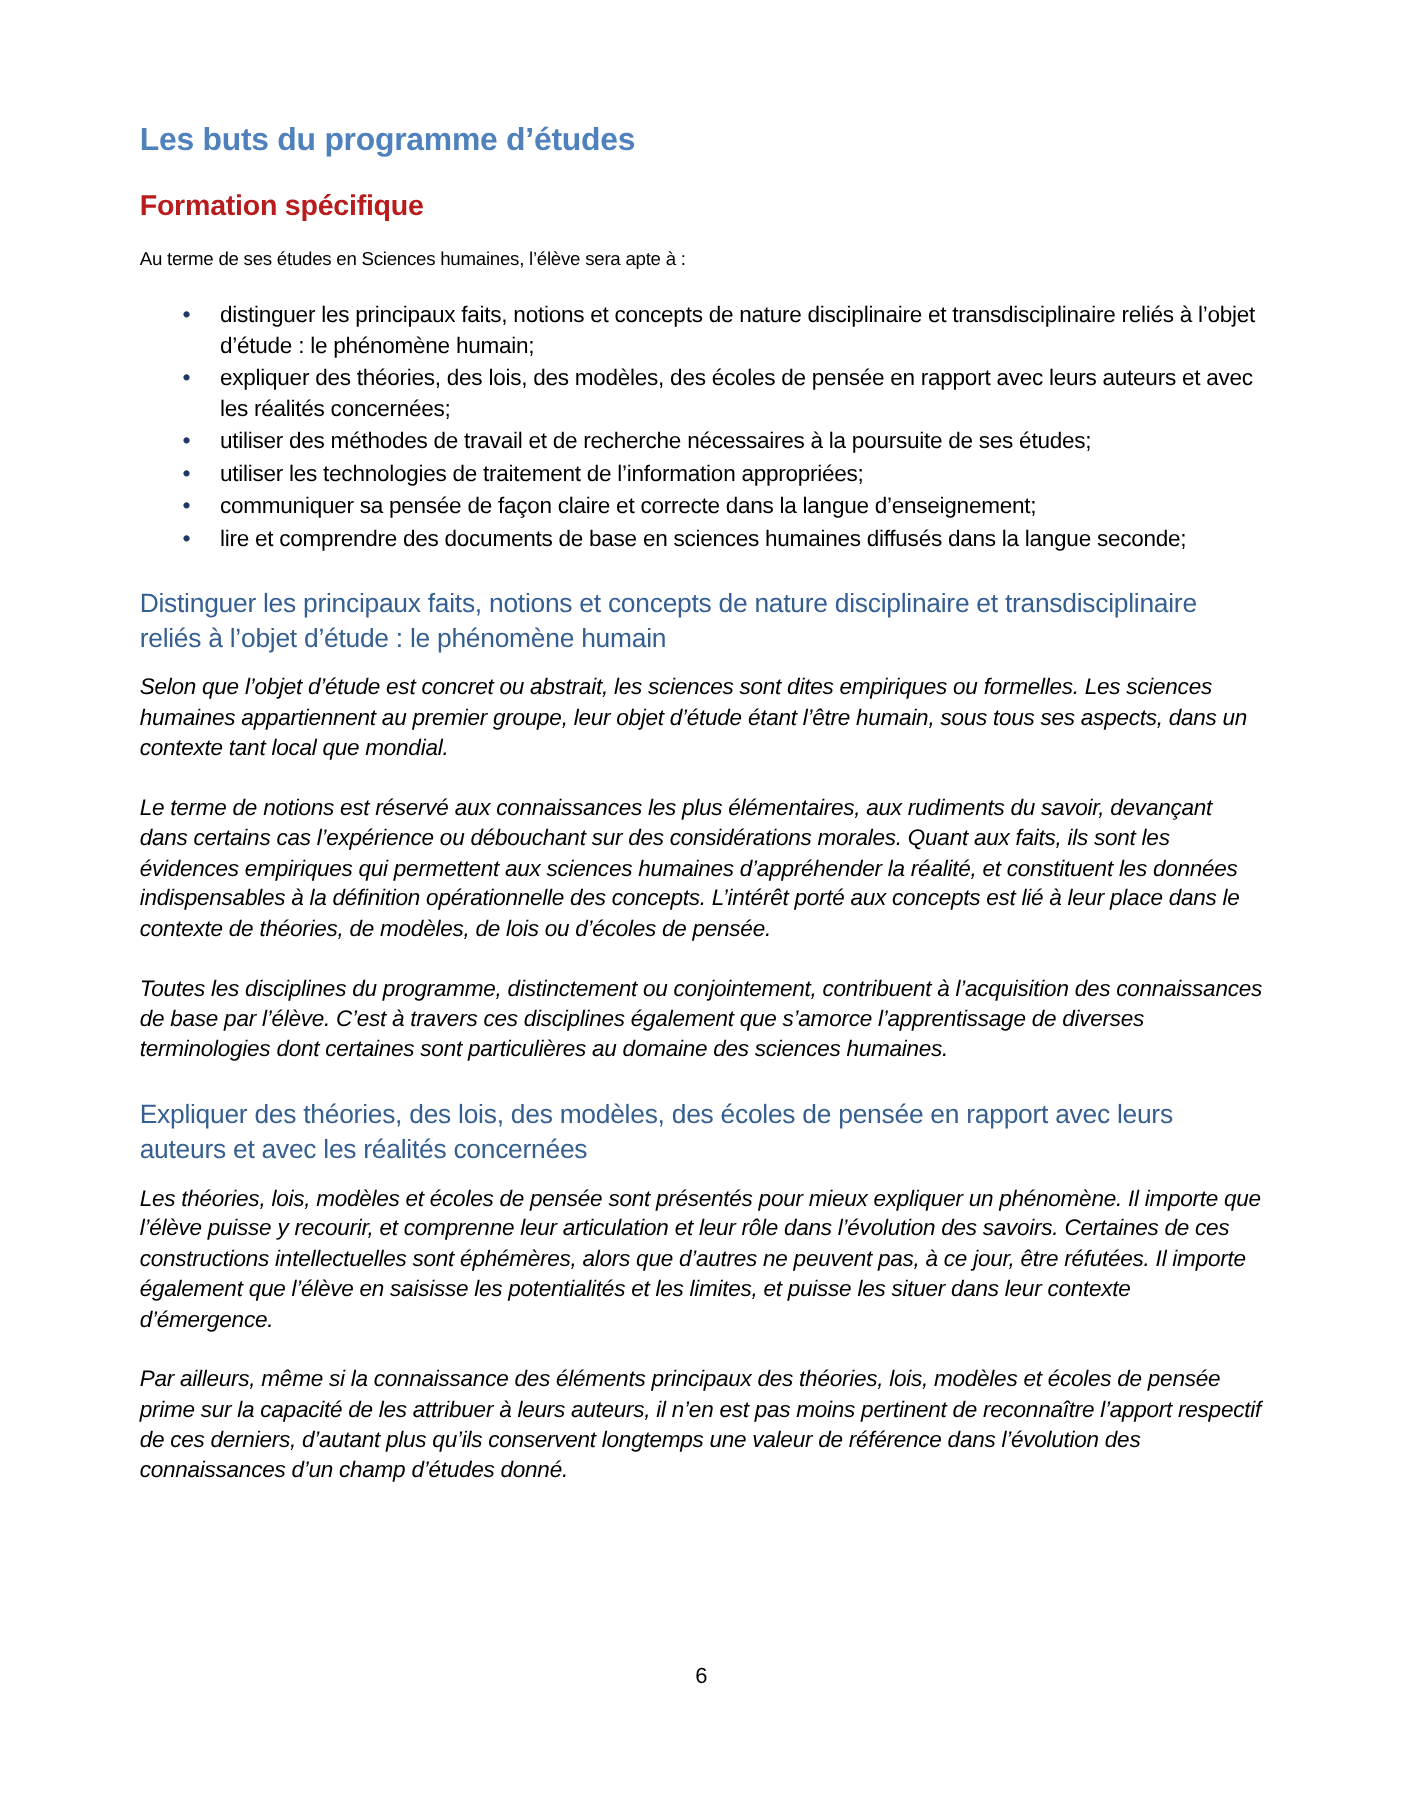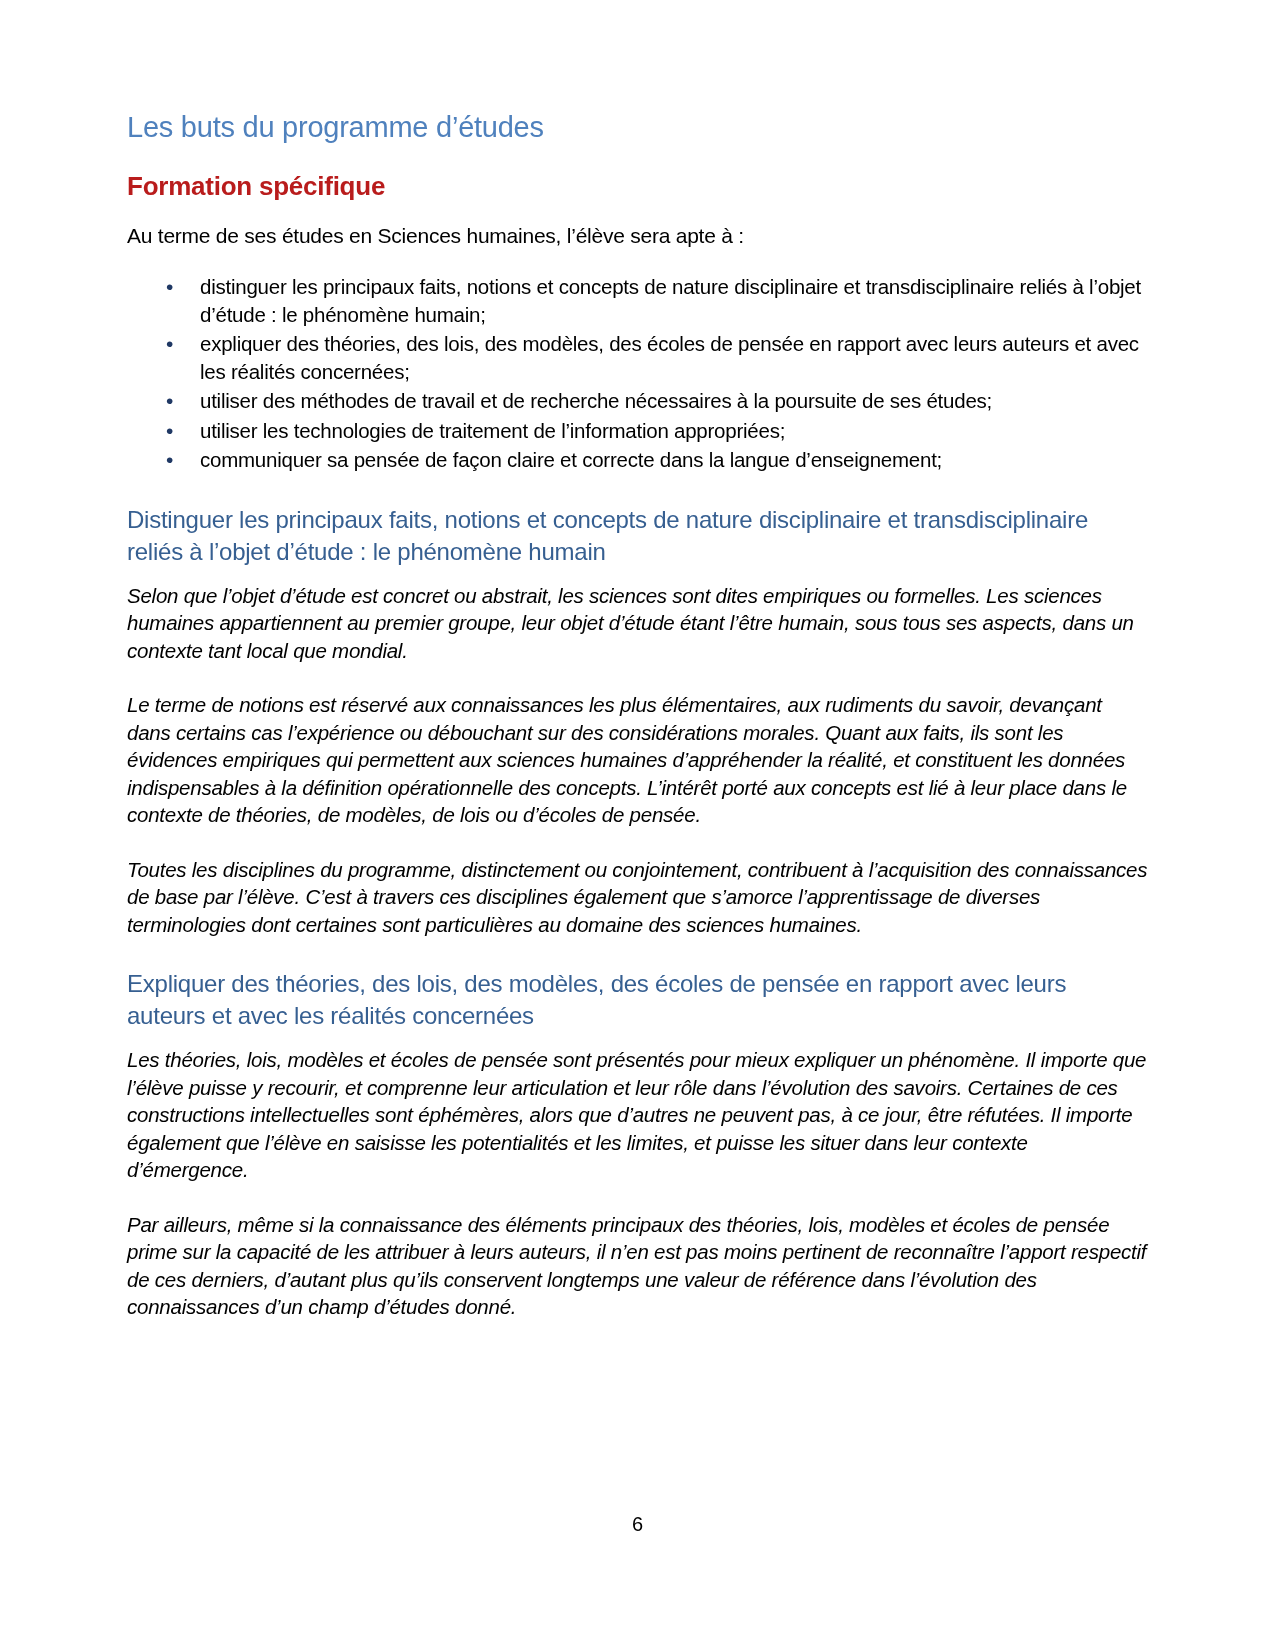--- a/index.html
+++ b/index.html
@@ -16,33 +16,33 @@
     padding: 112px 127px 0 127px;
     font-family: "Liberation Sans", sans-serif;
     color: #000000;
     letter-spacing: -0.015em;
     overflow: hidden;
   }
   h1.doc-title {
     margin: 0 0 28px 0;
     font-size: 29px;
     line-height: 1.1;
-    font-weight: normal;
+    font-weight: bold;
     color: #4F81BD;
   }
   h2.section-heading {
     margin: 0 0 22px 0;
     font-size: 26px;
     line-height: 1.1;
     font-weight: bold;
     color: #b91c1c;
   }
   p.intro {
     margin: 0 0 24px 0;
-    font-size: 21px;
+    font-size: 17px;
     line-height: 27px;
   }
   ul.objectives {
     margin: 0 0 10px 0;
     padding: 0 0 0 73px;
     list-style: none;
   }
   ul.objectives li {
     position: relative;
     font-size: 20.5px;
@@ -90,20 +90,21 @@
   <h2 class="section-heading">Formation spécifique</h2>
 
   <p class="intro">Au terme de ses études en Sciences humaines, l’élève sera apte à :</p>
 
   <ul class="objectives">
     <li>distinguer les principaux faits, notions et concepts de nature disciplinaire et transdisciplinaire reliés à l’objet d’étude : le phénomène humain;</li>
     <li>expliquer des théories, des lois, des modèles, des écoles de pensée en rapport avec leurs auteurs et avec les réalités concernées;</li>
     <li>utiliser des méthodes de travail et de recherche nécessaires à la poursuite de ses études;</li>
     <li>utiliser les technologies de traitement de l’information appropriées;</li>
     <li>communiquer sa pensée de façon claire et correcte dans la langue d’enseignement;</li>
+    <li>lire et comprendre des documents de base en sciences humaines diffusés dans la langue seconde;</li>
   </ul>
 
   <section>
     <h3 class="subsection-heading">Distinguer les principaux faits, notions et concepts de nature disciplinaire et transdisciplinaire reliés à l’objet d’étude : le phénomène humain</h3>
     <p class="body-par">Selon que l’objet d’étude est concret ou abstrait, les sciences sont dites empiriques ou formelles. Les sciences humaines appartiennent au premier groupe, leur objet d’étude étant l’être humain, sous tous ses aspects, dans un contexte tant local que mondial.</p>
     <p class="body-par">Le terme de notions est réservé aux connaissances les plus élémentaires, aux rudiments du savoir, devançant dans certains cas l’expérience ou débouchant sur des considérations morales. Quant aux faits, ils sont les évidences empiriques qui permettent aux sciences humaines d’appréhender la réalité, et constituent les données indispensables à la définition opérationnelle des concepts. L’intérêt porté aux concepts est lié à leur place dans le contexte de théories, de modèles, de lois ou d’écoles de pensée.</p>
     <p class="body-par">Toutes les disciplines du programme, distinctement ou conjointement, contribuent à l’acquisition des connaissances de base par l’élève. C’est à travers ces disciplines également que s’amorce l’apprentissage de diverses terminologies dont certaines sont particulières au domaine des sciences humaines.</p>
   </section>
 
   <section>

